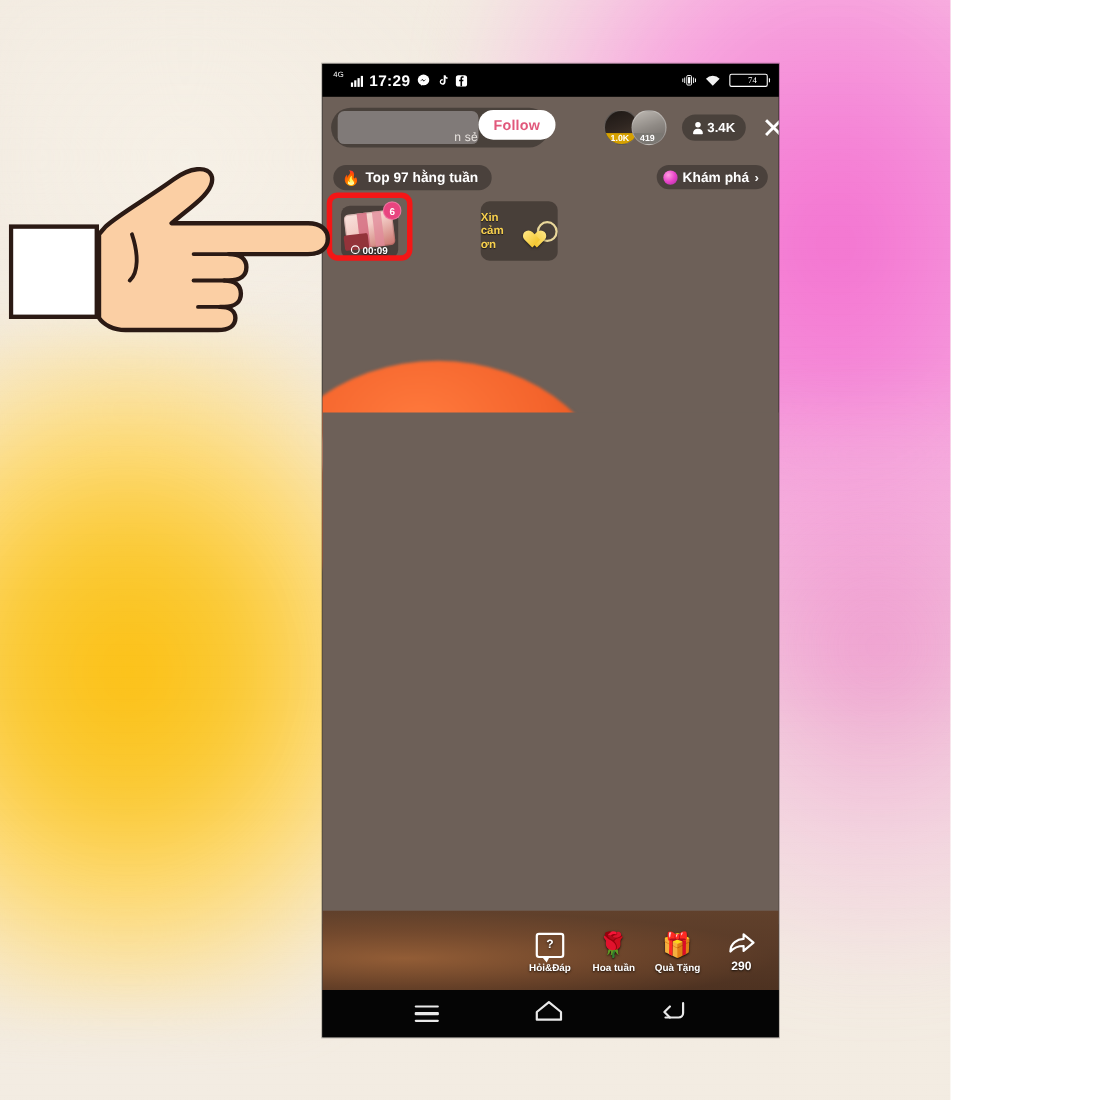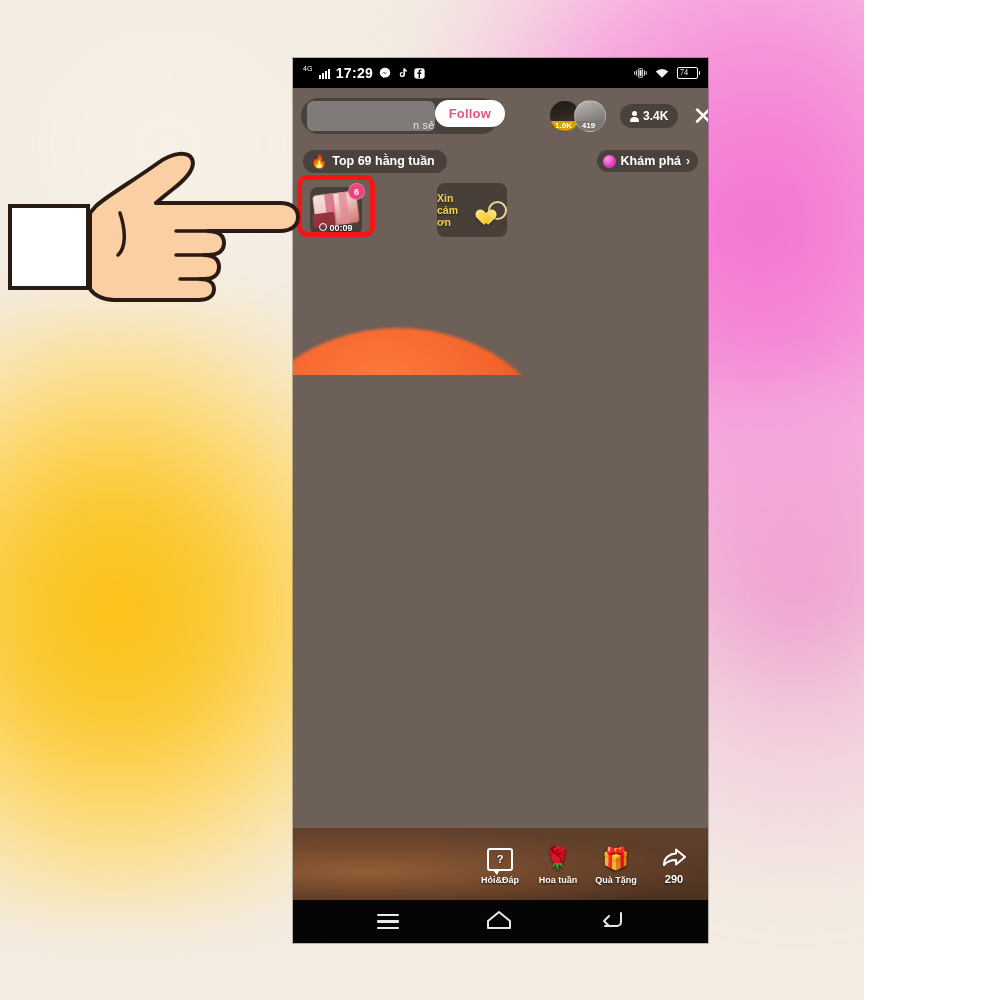--- a/index.html
+++ b/index.html
@@ -106,21 +106,21 @@
   .bars i:nth-child(2) { height: 6px; }
   .bars i:nth-child(3) { height: 8px; }
   .bars i:nth-child(4) { height: 10px; }
   .clock { font-size: 14px; font-weight: 600; letter-spacing: 0.3px; }
   .sb-icon { display: inline-flex; align-items: center; }
   .batt {
     border: 1.2px solid #fff;
     border-radius: 2px;
     font-size: 8px;
     line-height: 1;
-    padding: 1px 2px 1px 2px;
+    padding: 1px 2px 1px 16px;
     min-width: 15px;
     text-align: left;
     position: relative;
     font-family: Liberation Serif, serif;
   }
   .batt:after {
     content: "";
     position: absolute;
     right: -3px; top: 3px;
     width: 1.5px; height: 4px;
@@ -630,21 +630,21 @@
           <span class="person-ico"></span>
           <span>3.4K</span>
         </div>
 
         <div class="close-x">✕</div>
       </div>
 
       <div class="secondrow">
         <div class="rank-pill">
           <span class="fire">🔥</span>
-          <span>Top 69 hằng tuần</span>
+          <span>Top 97 hằng tuần</span>
         </div>
         <div class="explore-pill">
           <span class="orb"></span>
           <span>Khám phá</span>
           <span class="chev">›</span>
         </div>
       </div>
 
       <div class="giftrow">
         <div class="gift-card">

